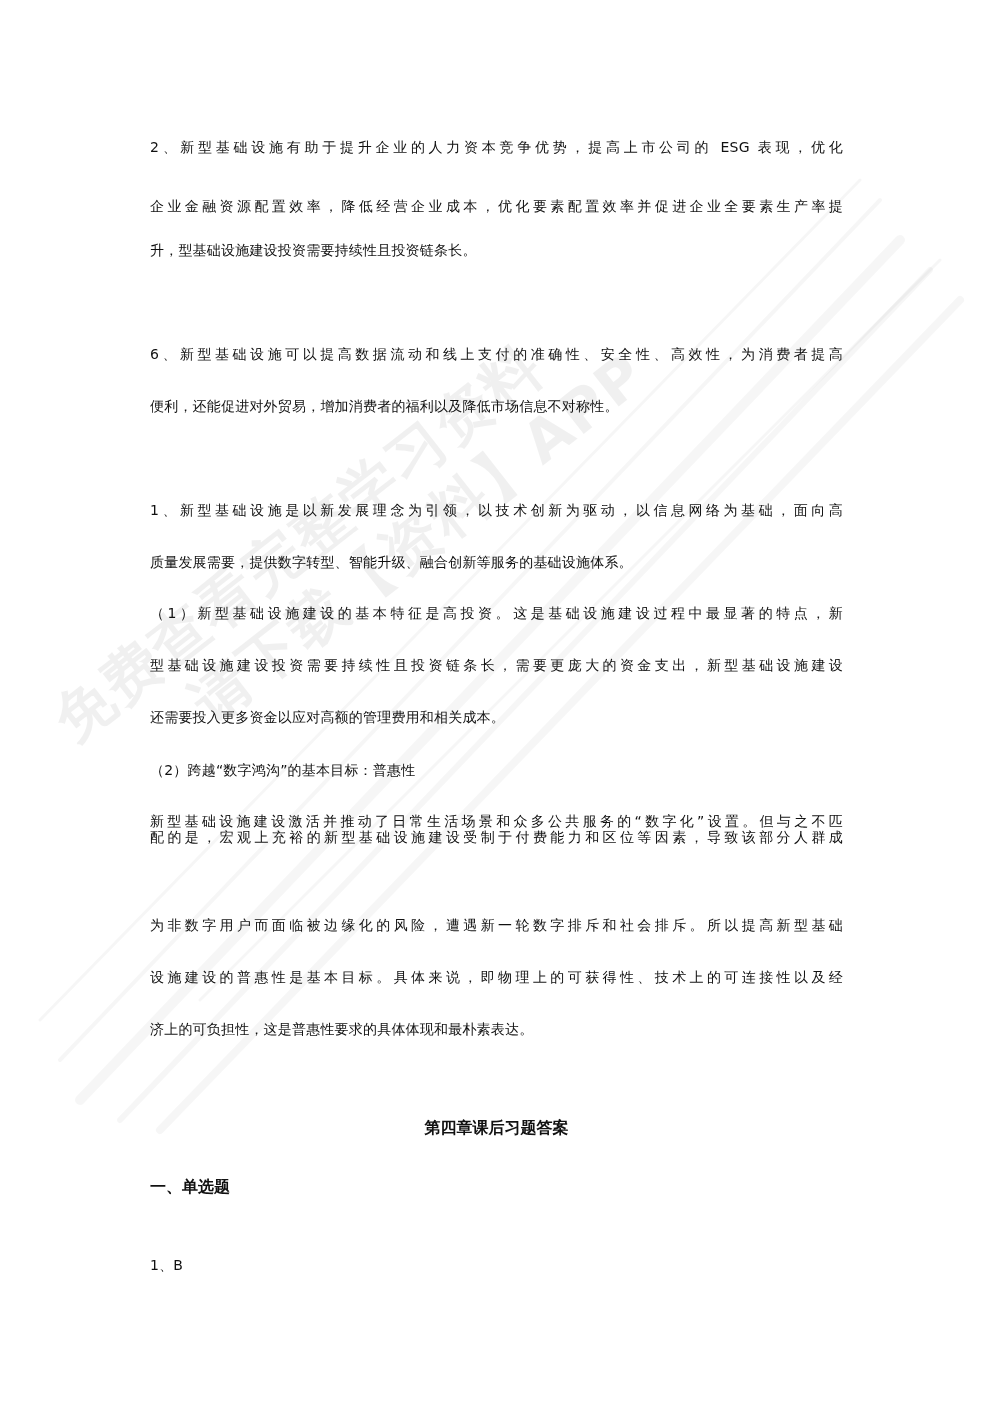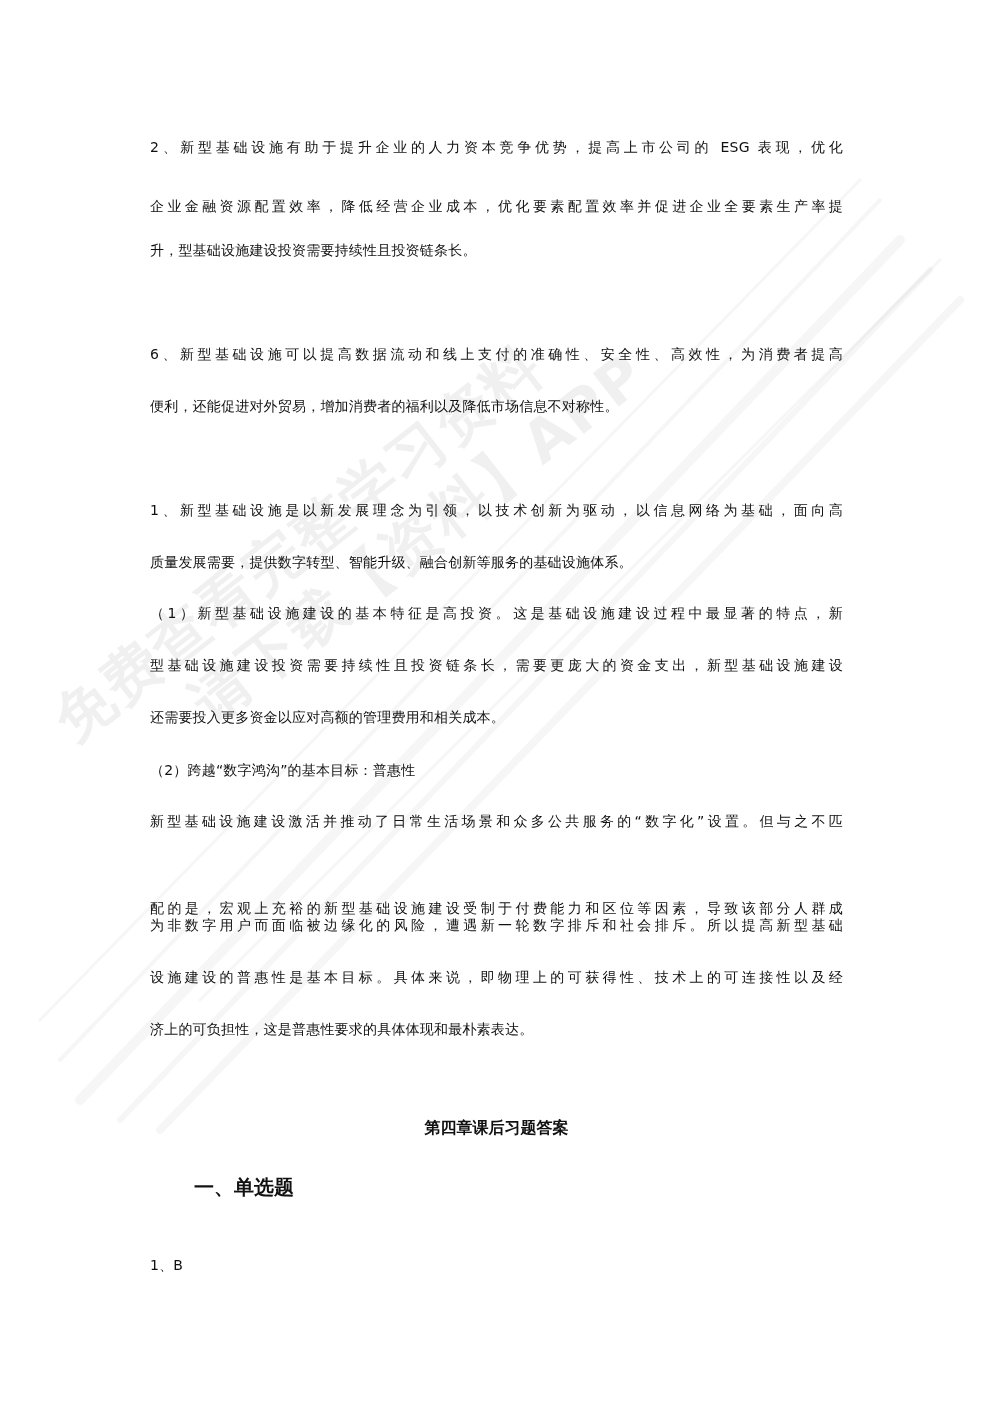--- a/index.html
+++ b/index.html
@@ -20,21 +20,21 @@
     .content { position: absolute; left: 150px; top: 0; width: 693px; z-index: 1; }
     .line {
       position: absolute; left: 0; font-size: 14px; white-space: nowrap;
       letter-spacing: 0.2px; line-height: 20px;
     }
     .justify { width: 693px; text-align: justify; text-align-last: justify; }
     .heading-center {
       position: absolute; left: 0; width: 693px; text-align: center;
       font-size: 16px; font-weight: bold; line-height: 20px; margin-top: 19px;
     }
-    .heading-left { position: absolute; left: 0; font-size: 20px; font-weight: bold; line-height: 20px; margin-left: 44px; }
+    .heading-left { position: absolute; left: 0; font-size: 16px; font-weight: bold; line-height: 20px; }
   </style>
 </head>
 <body>
 
 <div class="page">
 
   <svg class="watermark-stripes" viewBox="0 0 993 1404" xmlns="http://www.w3.org/2000/svg">
     <g stroke="#000" stroke-opacity="0.035" stroke-linecap="round">
       <line x1="80" y1="1100" x2="900" y2="240" stroke-width="10"></line>
       <line x1="120" y1="1120" x2="930" y2="270" stroke-width="6"></line>
@@ -61,21 +61,21 @@
 
     <div class="line justify" style="top:500px">1、新型基础设施是以新发展理念为引领，以技术创新为驱动，以信息网络为基础，面向高</div>
     <div class="line" style="top:552px">质量发展需要，提供数字转型、智能升级、融合创新等服务的基础设施体系。</div>
 
     <div class="line justify" style="top:603px">（1）新型基础设施建设的基本特征是高投资。这是基础设施建设过程中最显著的特点，新</div>
     <div class="line justify" style="top:655px">型基础设施建设投资需要持续性且投资链条长，需要更庞大的资金支出，新型基础设施建设</div>
     <div class="line" style="top:707px">还需要投入更多资金以应对高额的管理费用和相关成本。</div>
 
     <div class="line" style="top:760px">（2）跨越“数字鸿沟”的基本目标：普惠性</div>
     <div class="line justify" style="top:811px">新型基础设施建设激活并推动了日常生活场景和众多公共服务的“数字化”设置。但与之不匹</div>
-    <div class="line justify" style="top:898px">配的是，宏观上充裕的新型基础设施建设受制于付费能力和区位等因素，导致该部分人群成</div>
+    <div class="line justify" style="top:827px">配的是，宏观上充裕的新型基础设施建设受制于付费能力和区位等因素，导致该部分人群成</div>
     <div class="line justify" style="top:915px">为非数字用户而面临被边缘化的风险，遭遇新一轮数字排斥和社会排斥。所以提高新型基础</div>
     <div class="line justify" style="top:967px">设施建设的普惠性是基本目标。具体来说，即物理上的可获得性、技术上的可连接性以及经</div>
     <div class="line" style="top:1019px">济上的可负担性，这是普惠性要求的具体体现和最朴素表达。</div>
 
     <div class="heading-center" style="top:1099px">第四章课后习题答案</div>
 
     <div class="heading-left" style="top:1177px">一、单选题</div>
 
     <div class="line" style="top:1255px">1、B</div>
 

